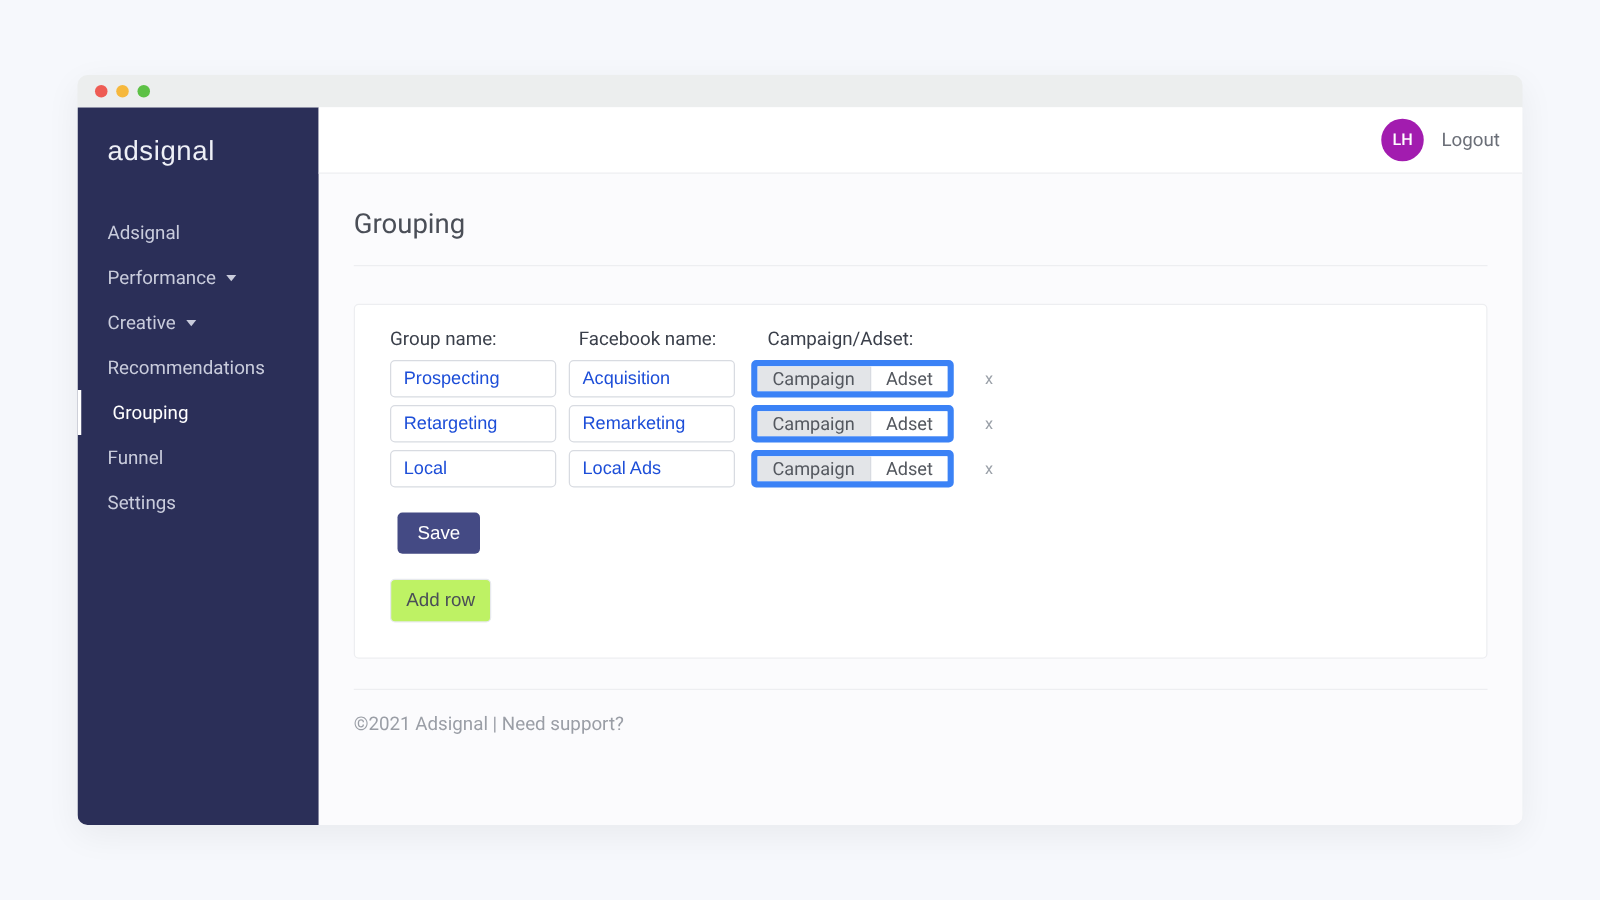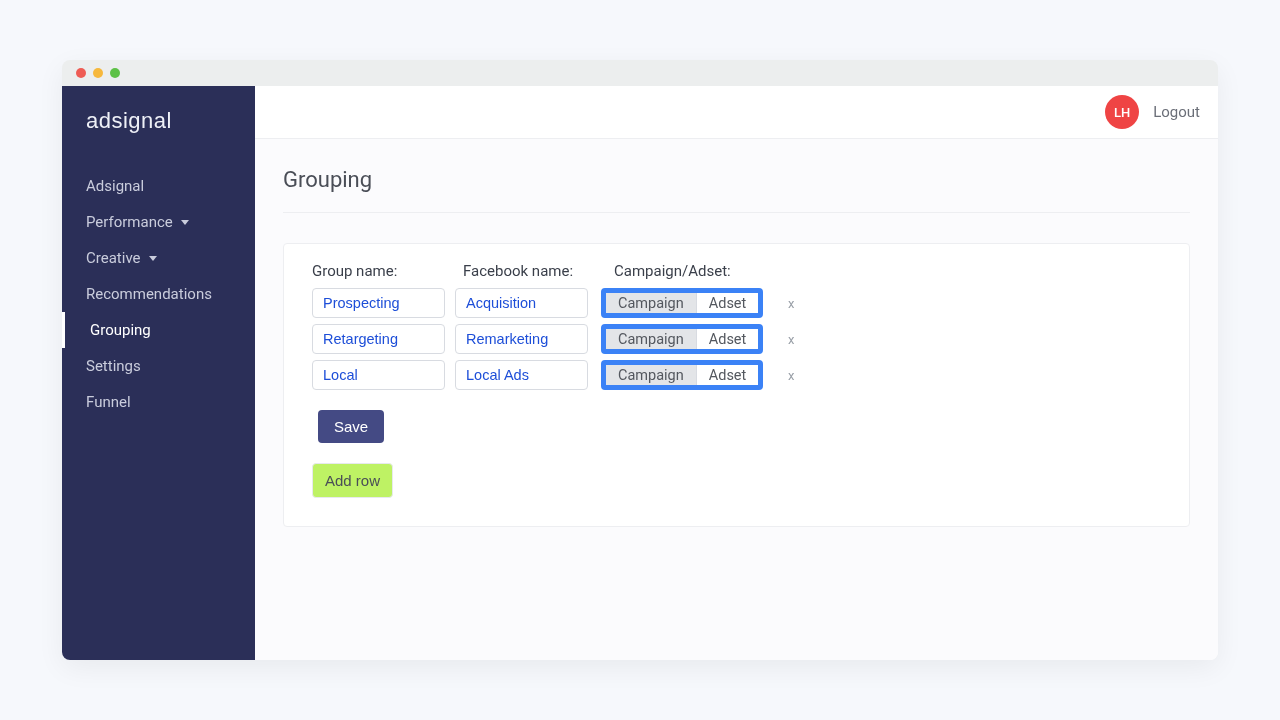--- a/index.html
+++ b/index.html
@@ -88,21 +88,21 @@
     border-bottom: 1px solid #edeef1;
     background: #ffffff;
     display: flex;
     align-items: center;
     justify-content: flex-end;
     padding: 0 18px;
     gap: 14px;
   }
   .avatar {
     width: 34px; height: 34px; border-radius: 50%;
-    background: #ef4444;
+    background: #a21caf;
     color: #fff;
     display: flex; align-items: center; justify-content: center;
     font-size: 13px; font-weight: 500;
   }
   .logout { color: #6b6f78; cursor: pointer; font-size: 15px; }
 
   .content { padding: 28px 28px 0 28px; flex: 1; overflow: auto; }
   .page-title {
     font-size: 22px;
     font-weight: 400;
@@ -231,24 +231,24 @@
             <span>Creative</span>
             <span class="caret"></span>
           </div>
           <div class="nav-item">
             <span>Recommendations</span>
           </div>
           <div class="nav-item active">
             <span>Grouping</span>
           </div>
           <div class="nav-item">
+            <span>Funnel</span>
+          </div>
+          <div class="nav-item">
             <span>Settings</span>
-          </div>
-          <div class="nav-item">
-            <span>Funnel</span>
           </div>
         </nav>
     </aside>
 
     <section class="main">
 
       <div class="topbar">
         <div class="avatar">LH</div>
         <span class="logout">Logout</span>
       </div>
@@ -293,17 +293,20 @@
                 <span class="row-delete">x</span>
               </div>
             </div>
 
           <button class="btn-save">Save</button>
           <div>
             <button class="btn-addrow">Add row</button>
           </div>
         </div>
 
+        <div class="footer">
+          <span>©2021 Adsignal</span><span> | </span><span class="support">Need support?</span>
+        </div>
       </div>
 
     </section>
   </div>
 </div>
 
 </body></html>

